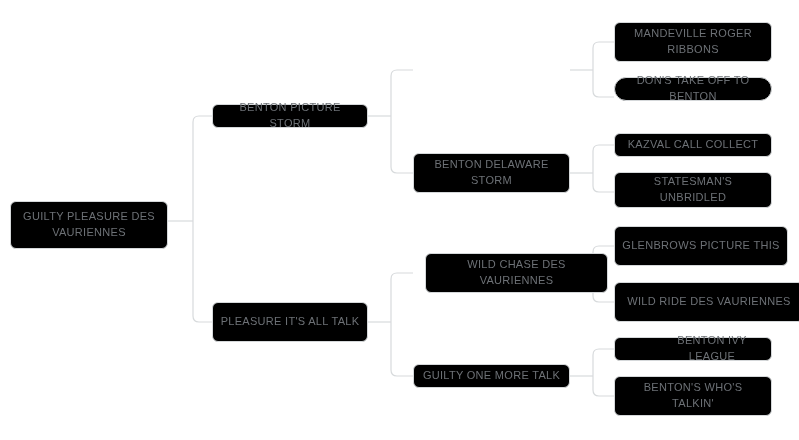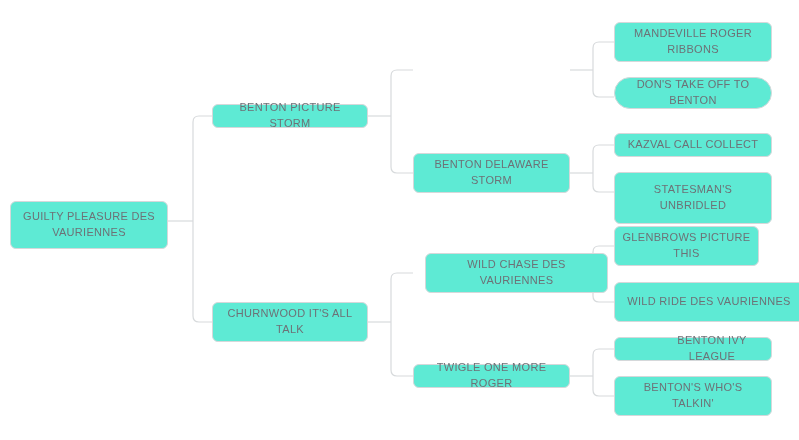--- a/index.html
+++ b/index.html
@@ -10,21 +10,21 @@
     font-family:"Liberation Sans", sans-serif;
     overflow:hidden;
   }
   .connectors{position:absolute;left:0;top:0;width:799px;height:440px;}
   .connectors path{fill:none;stroke:#d7dadc;stroke-width:1.2px;}
   .node{
     position:absolute;
     box-sizing:border-box;
     display:flex;align-items:center;justify-content:center;
     text-align:center;
-    background:#5eead4;
+    background:#000000;
     border:1px solid #d5d8da;
     border-radius:6px;
     color:#6d7176;
     font-size:11px;
     letter-spacing:0.3px;
     line-height:1.45;
     padding:0 7px;
     cursor:pointer;
   }
   
@@ -32,24 +32,24 @@
   
   .n1{left:212px;top:104px;width:156px;height:24px;}
   .n2{left:212px;top:302px;width:156px;height:40px;}
   
   .n3{left:413px;top:50px;width:157px;height:40px;}
   .n4{left:413px;top:153px;width:157px;height:40px;}
   .n5{left:425px;top:253px;width:183px;height:40px;}
   .n6{left:413px;top:364px;width:157px;height:24px;}
   
   .n7{left:614px;top:22px;width:158px;height:40px;}
-  .n8{left:614px;top:77px;width:158px;height:32px;border-radius:19px;}
+  .n8{left:614px;top:77px;width:158px;height:24px;border-radius:19px;}
   .n9{left:614px;top:133px;width:158px;height:24px;}
-  .n10{left:614px;top:172px;width:158px;height:52px;}
-  .n11{left:614px;top:226px;width:145px;height:40px;}
+  .n10{left:614px;top:172px;width:158px;height:36px;}
+  .n11{left:614px;top:226px;width:174px;height:40px;}
   .n12{left:614px;top:282px;width:190px;height:40px;}
   .n13{left:614px;top:337px;width:158px;height:24px;padding-left:45px;}
   .n14{left:614px;top:376px;width:158px;height:40px;}
 </style>
 </head>
 <body>
 
 <div class="canvas">
 
   <svg class="connectors" viewBox="0 0 799 440" xmlns="http://www.w3.org/2000/svg" aria-hidden="true">
@@ -68,24 +68,24 @@
     <path d="M570 173 H593"></path>
     <path d="M614 145 H599 Q593 145 593 151 V186 Q593 192 599 192 H614"></path>
     <path d="M570 273 H593"></path>
     <path d="M614 246 H599 Q593 246 593 252 V296 Q593 302 599 302 H614"></path>
     <path d="M570 376 H593"></path>
     <path d="M614 349 H599 Q593 349 593 355 V390 Q593 396 599 396 H614"></path>
   </svg>
 
   <div class="node n0">GUILTY PLEASURE DES VAURIENNES</div>
   <div class="node n1">BENTON PICTURE STORM</div>
-  <div class="node n2">CHURNWOOD IT'S ALL TALK</div>
+  <div class="node n2">PLEASURE IT'S ALL TALK</div>
   <div class="node n4">BENTON DELAWARE STORM</div>
   <div class="node n5">WILD CHASE DES VAURIENNES</div>
-  <div class="node n6">TWIGLE ONE MORE ROGER</div>
+  <div class="node n6">GUILTY ONE MORE TALK</div>
   <div class="node n7">MANDEVILLE ROGER RIBBONS</div>
   <div class="node n8">DON'S TAKE OFF TO BENTON</div>
   <div class="node n9">KAZVAL CALL COLLECT</div>
   <div class="node n10">STATESMAN'S UNBRIDLED</div>
   <div class="node n11">GLENBROWS PICTURE THIS</div>
   <div class="node n12">WILD RIDE DES VAURIENNES</div>
   <div class="node n13">BENTON IVY LEAGUE</div>
   <div class="node n14">BENTON'S WHO'S TALKIN'</div>
 
 </div>

